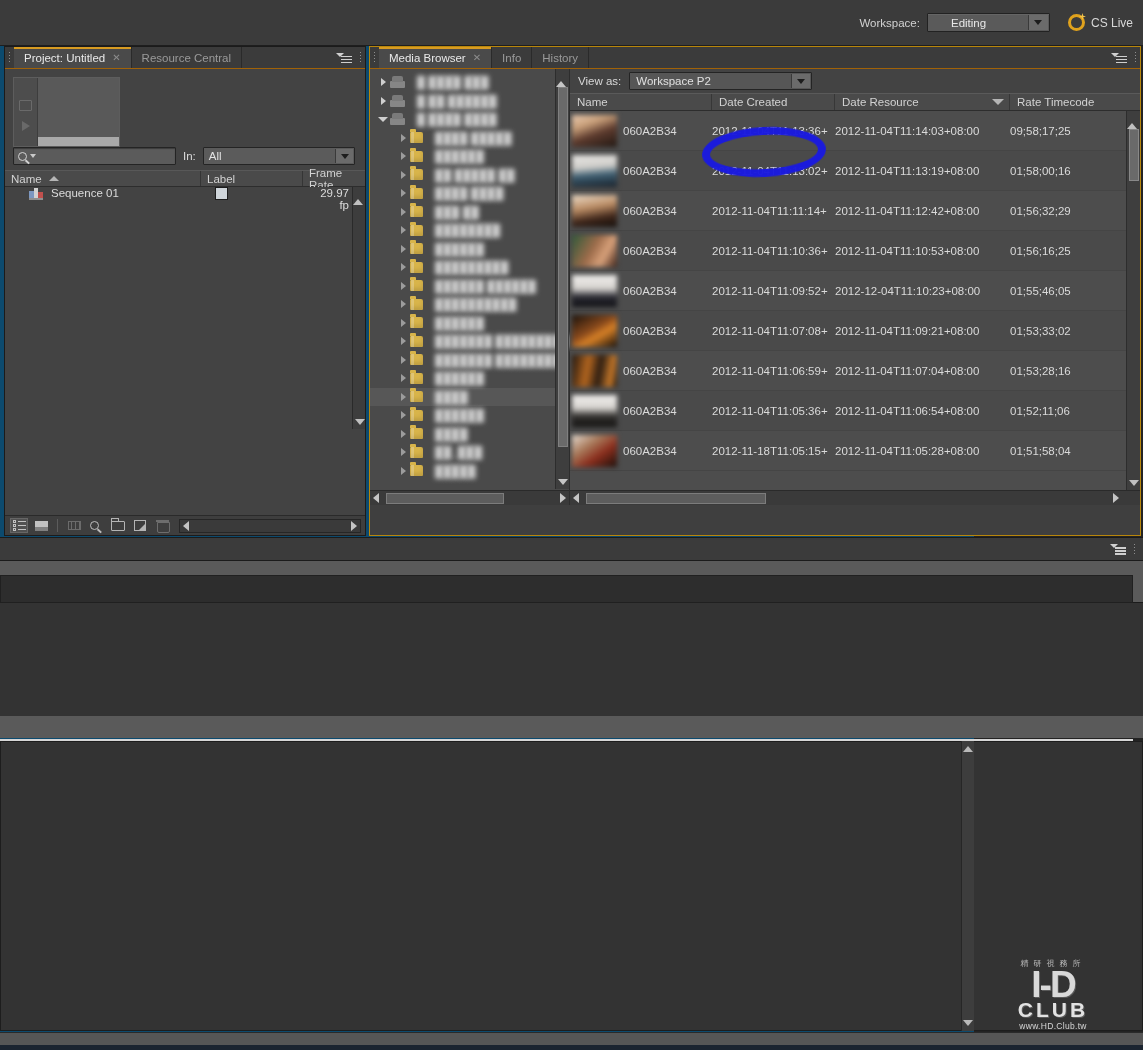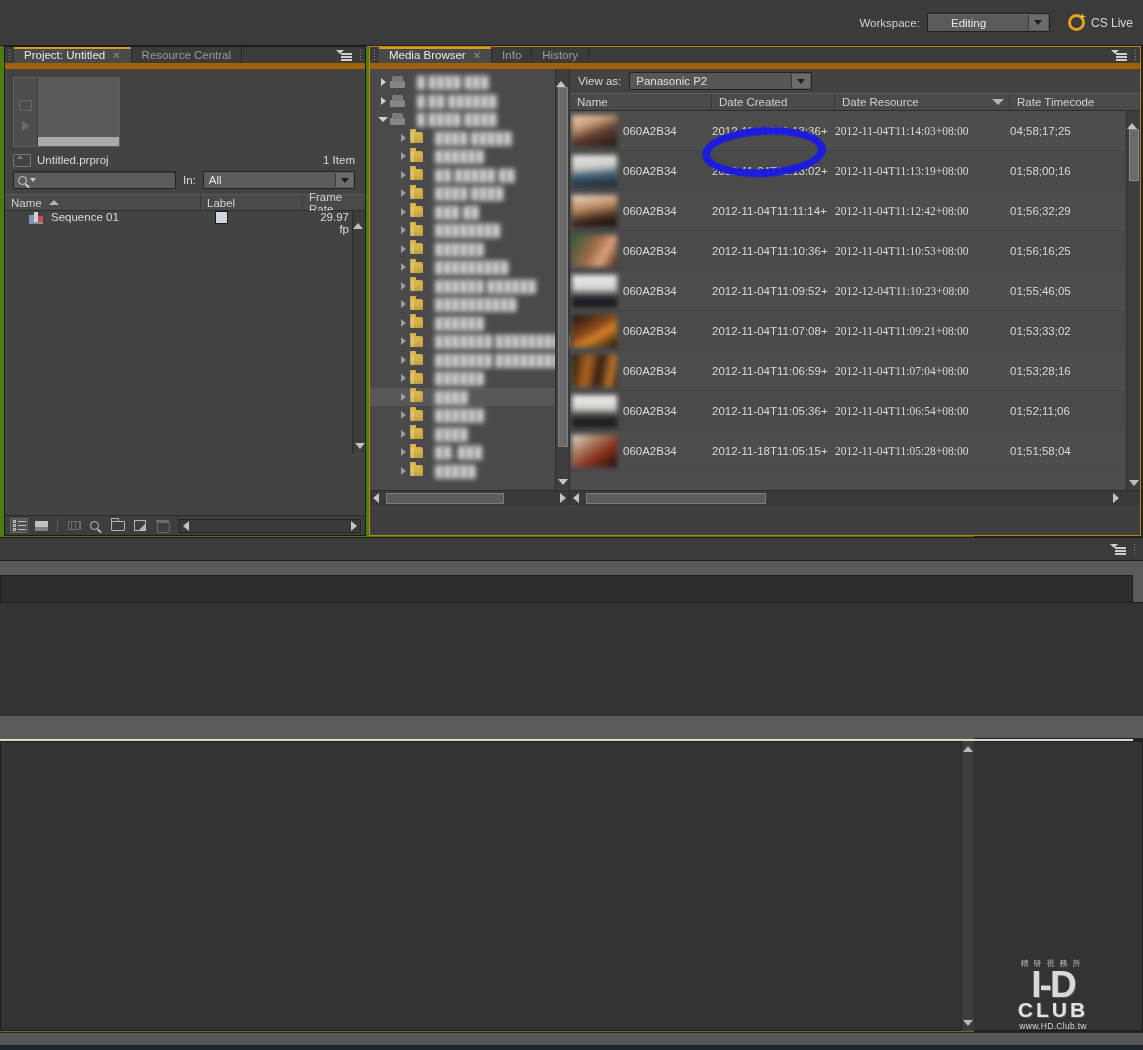--- a/index.html
+++ b/index.html
@@ -4,21 +4,21 @@
 <style>
   * { box-sizing: border-box; margin: 0; padding: 0; }
   html, body {
     width: 1143px; height: 1050px;
     background: #232323;
     font-family: "Liberation Sans", sans-serif;
     font-size: 11px;
     color: #c8c8c8;
     overflow: hidden;
   }
-  .app { position: relative; width: 974px; height: 1050px; background: #4d7c0f; }
+  .app { position: relative; width: 974px; height: 1050px; background: #0c4a6e; }
 
   
   .topbar {
     position: absolute; left: 0; top: 0; width: 1143px; height: 46px;
     background: #3b3b3b;
     border-bottom: 1px solid #1e1e1e;
     display: flex; align-items: center; justify-content: flex-end;
     padding-right: 10px;
   }
   .ws-label { font-size: 11.5px; color: #d2d2d2; margin-right: 7px; }
@@ -43,21 +43,21 @@
   .cs-ring:after {
     content:""; position:absolute; right:-4px; top:-4px; width:7px; height:7px;
     background:#f2c34b; clip-path: polygon(50% 0,61% 39%,100% 50%,61% 61%,50% 100%,39% 61%,0 50%,39% 39%);
   }
   .cs-txt { font-size: 12px; color: #d8d8d8; }
 
   
   .panel { position: absolute; background: #3b3b3b; border: 1px solid #1b1b1b; }
   .tabstrip {
     height: 22px; background: #3b3b3b; display: flex; align-items: stretch;
-    border-bottom: 6px solid #a16207; position: relative; text-align: center;
+    border-bottom: 1px solid #a16207; position: relative; text-align: center;
   }
   .gripper {
     width: 9px; display: flex; align-items: center; justify-content: center;
     background: #3b3b3b;
   }
   .gripdots {
     width: 3px; height: 13px;
     background-image: radial-gradient(#8e8e8e 45%, transparent 46%);
     background-size: 3px 3px;
   }
@@ -277,21 +277,21 @@
 
   .mb-rows { flex:1; overflow:hidden; position:relative; }
   .mrow { height: 40px; display:flex; align-items:center; border-bottom:1px solid #454545; font-size:11.5px; color:#dadada; }
   .mrow.alt { background:#4a4a4a; }
   .mrow .thumb {
     width: 45px; height: 32px; margin-left: 2px; margin-right: 6px; flex:0 0 45px;
     filter: blur(2.6px); border: 0;
   }
   .mrow .c-name { width: 89px; }
   .mrow .c-dc { width: 123px; }
-  .mrow .c-dm { width: 175px; font-family: Liberation Serif, serif; }
+  .mrow .c-dm { width: 175px; }
   .mrow .c-st { flex: 1; }
 
   .mb-vscroll { position:absolute; right:0; top:0; bottom:0; width:14px; background:#3e3e3e; border-left:1px solid #2d2d2d;}
   .mbv-thumb { position:absolute;left:2px;top:18px;width:10px;height:52px;background:#6a6a6a;border:1px solid #888;}
   .mb-hscroll {
     height: 15px; background:#3a3a3a; border-top:1px solid #2a2a2a; display:flex;align-items:center;
     position:relative;
   }
   .mbh-thumb { position:absolute;left:16px;width:180px;height:11px;background:#5d5d5d;border:1px solid #7c7c7c;}
 
@@ -386,25 +386,20 @@
       <div class="preview-area">
         <div class="thumb-frame">
           <div class="thumb-left">
             <span class="mini-ic cam"></span>
             <span class="mini-ic play"></span>
           </div>
           <div class="thumb-img"></div>
         </div>
       </div>
 
-      <div class="proj-meta">
-        <span class="folderup"></span>
-        <span class="proj-name">Untitled.prproj</span>
-        <span class="proj-count">1 Item</span>
-      </div>
 
       <div class="proj-search-row">
         <div class="searchbox">
           <span class="magnif"></span>
           <span class="caret-sm"></span>
         </div>
         <span class="in-label">In:</span>
         <div class="in-select">
           <span class="val">All</span>
           <span class="arrowbox">
@@ -688,21 +683,21 @@
           <i class="sb-arr-l"></i>
           <i class="th-thumb"></i>
           <i class="sb-arr-r"></i>
         </div>
       </div>
 
       <div class="mb-list">
         <div class="viewas-row">
           <span class="viewas-label">View as:</span>
           <div class="viewas-select">
-            <span class="val">Panasonic P2</span>
+            <span class="val">Workspace P2</span>
             <span class="arrowbox">
                 <i class="caret-d"></i>
               </span>
           </div>
         </div>
 
         <div class="mb-colhead">
           <span class="c name">
             <span>Name</span>
           </span>
@@ -717,21 +712,21 @@
             <span>Rate Timecode</span>
           </span>
         </div>
 
         <div class="mb-rows" id="mbRows">
           <div class="mrow">
               <span class="thumb" style="background: linear-gradient(160deg, rgb(232, 201, 176) 0%, rgb(201, 160, 122) 30%, rgb(93, 59, 46) 58%, rgb(32, 23, 18) 100%);"></span>
               <span class="c-name">060A2B34</span>
               <span class="c-dc">2012-11-04T11:13:36+</span>
               <span class="c-dm">2012-11-04T11:14:03+08:00</span>
-              <span class="c-st">04;58;17;25</span>
+              <span class="c-st">09;58;17;25</span>
             </div>
             <div class="mrow alt">
               <span class="thumb" style="background: linear-gradient(175deg, rgb(231, 230, 228) 0%, rgb(207, 205, 201) 38%, rgb(63, 95, 114) 62%, rgb(23, 32, 42) 100%);"></span>
               <span class="c-name">060A2B34</span>
               <span class="c-dc">2012-11-04T11:13:02+</span>
               <span class="c-dm">2012-11-04T11:13:19+08:00</span>
               <span class="c-st">01;58;00;16</span>
             </div>
             <div class="mrow">
               <span class="thumb" style="background: linear-gradient(170deg, rgb(236, 220, 201) 0%, rgb(185, 139, 99) 40%, rgb(65, 40, 28) 70%, rgb(18, 13, 10) 100%);"></span>

